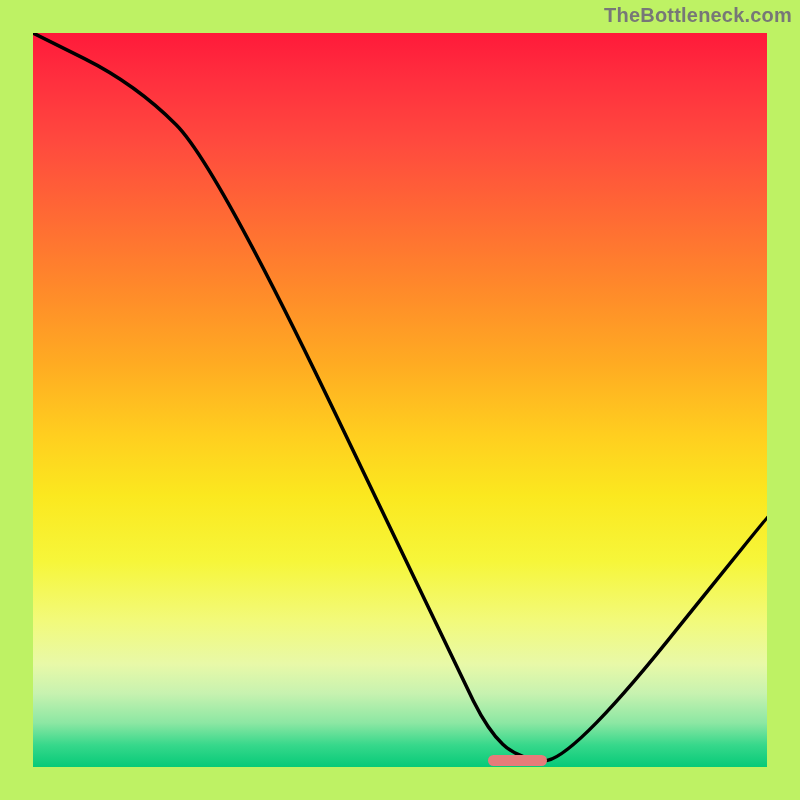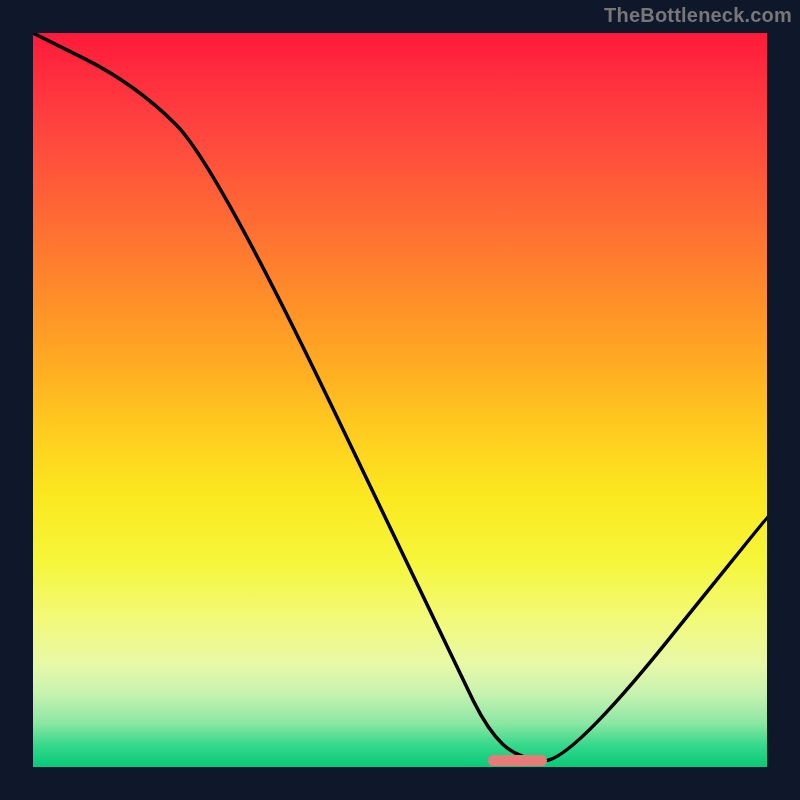--- a/index.html
+++ b/index.html
@@ -8,21 +8,21 @@
     width: 800px;
     height: 800px;
     background: #000;
     overflow: hidden;
     font-family: Arial, Helvetica, sans-serif;
   }
   .canvas {
     position: relative;
     width: 800px;
     height: 800px;
-    background: #0f172a;
+    background: #bef264;
     text-decoration: underline;
   }
   .watermark {
     position: absolute;
     top: 4px;
     right: 8px;
     color: #777;
     font-size: 20px;
     font-weight: 600;
     letter-spacing: 0.2px;

